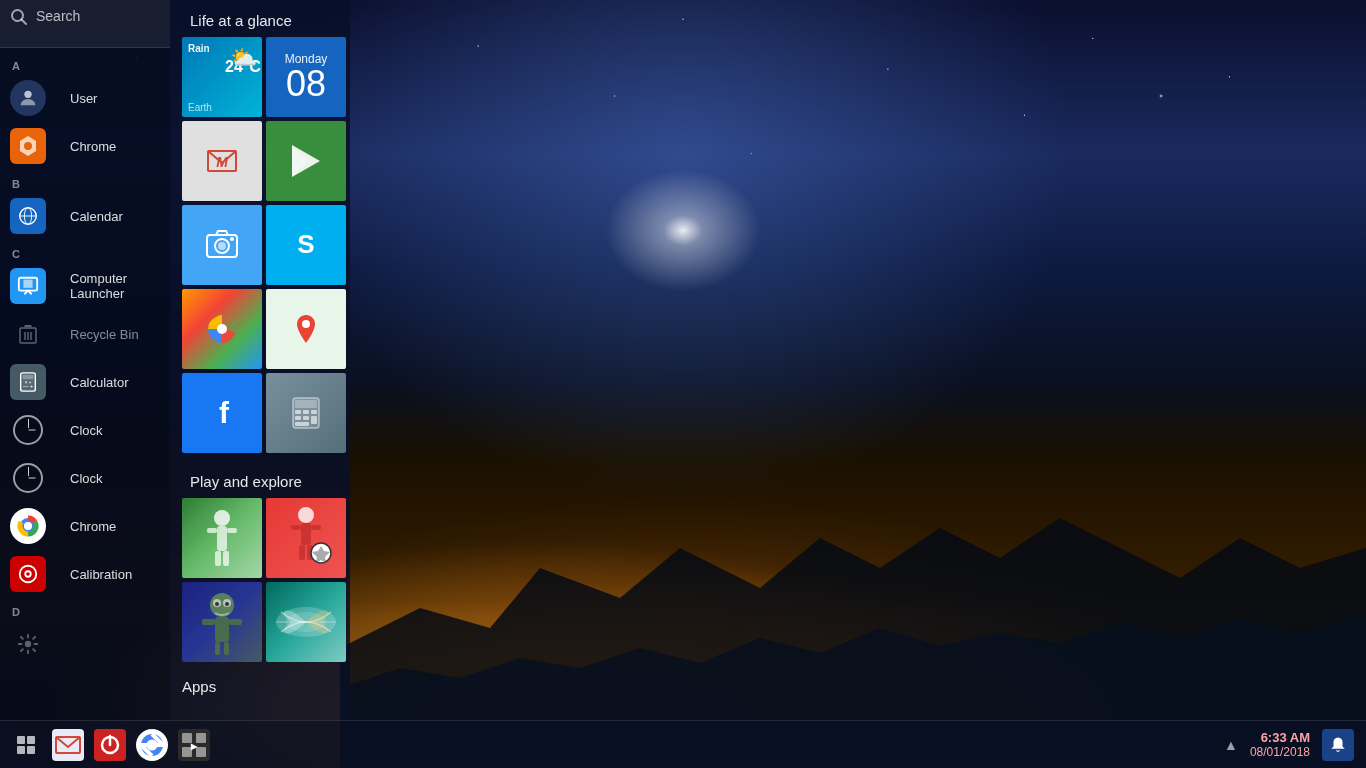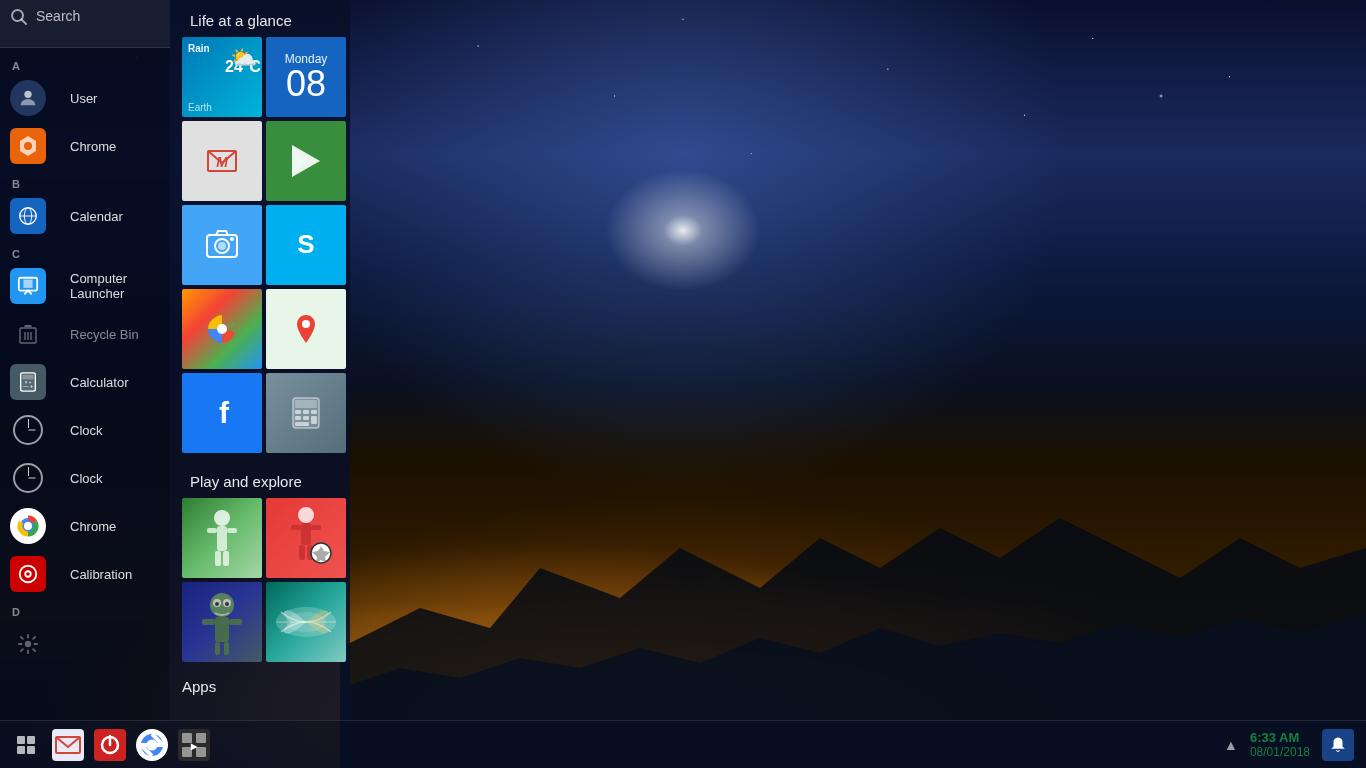--- a/index.html
+++ b/index.html
@@ -96,21 +96,22 @@
 
     .taskbar-right {
       margin-left: auto;
       display: flex;
       align-items: center;
       padding: 0 12px;
       gap: 12px;
     }
 
     .taskbar-time {
-      color: #15803d;
+      color: #fca5a5;
+      text-align: right;
       font-size: 12px;
     }
 
     .taskbar-time .time {
       font-size: 13px;
       font-weight: 600;
     }
 
     .taskbar-chevron {
       color: rgba(255,255,255,0.6);

